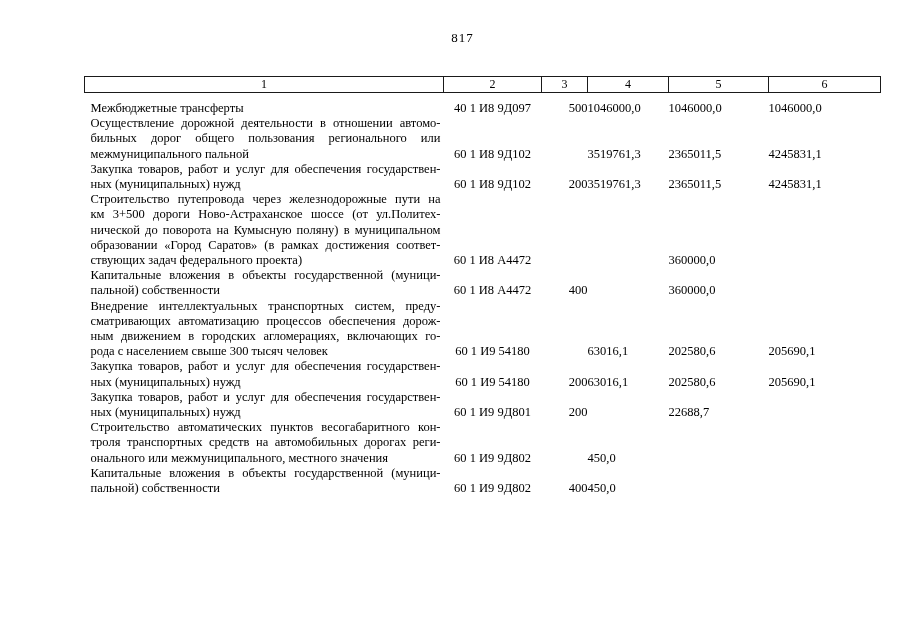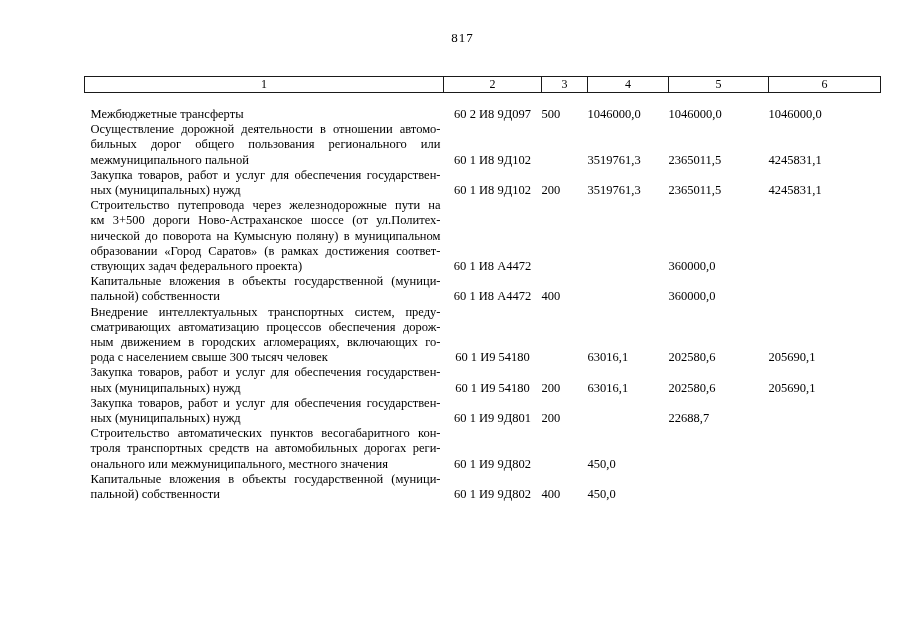--- a/index.html
+++ b/index.html
@@ -48,36 +48,36 @@
     line-height: 15px;
     padding: 0;
     text-align: center;
   }
   tbody td {
     vertical-align: bottom;
     padding: 0;
     line-height: 15.2px;
     overflow: visible;
   }
-  tbody tr:first-child td { padding-top: 14px; }
+  tbody tr:first-child td { padding-top: 8px; }
   td.name {
     padding-left: 6px;
     padding-right: 3px;
   }
   td.name .jl {          
     text-align: justify;
     text-align-last: justify;
     white-space: normal;
   }
   td.name .ll {          
     text-align: left;
     white-space: nowrap;
   }
   td.code { text-align: center; white-space: nowrap; }
-  td.vid  { text-align: left; white-space: nowrap; }
+  td.vid  { text-align: right; white-space: nowrap; }
   td.amt  { text-align: left; padding-right: 3px; white-space: nowrap; }
 </style>
 </head>
 <body>
 
 <div class="page-number">817</div>
 
 <table class="budget">
   <colgroup>
     <col class="c1">
@@ -95,21 +95,21 @@
       <th>4</th>
       <th>5</th>
       <th>6</th>
     </tr>
   </thead>
   <tbody id="tbody">
       <tr>
         <td class="name">
           <div class="ll">Межбюджетные трансферты</div>
         </td>
-        <td class="code">60 2 И8 9Д097</td>
+        <td class="code">40 1 И8 9Д097</td>
         <td class="vid">500</td>
         <td class="amt">1046000,0</td>
         <td class="amt">1046000,0</td>
         <td class="amt">1046000,0</td>
       </tr>
       <tr>
         <td class="name">
           <div class="jl">Осуществление дорожной деятельности в отношении автомо-</div>
           <div class="jl">бильных дорог общего пользования регионального или</div>
           <div class="ll">межмуниципального пальной</div>

